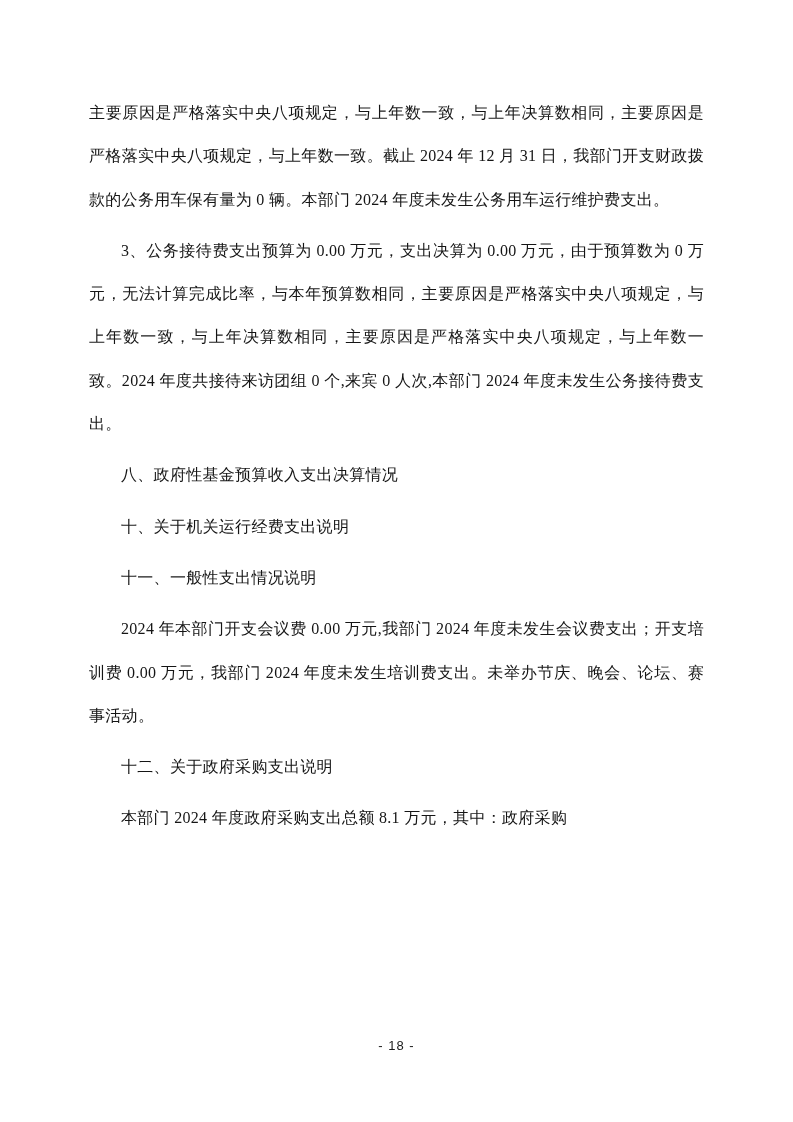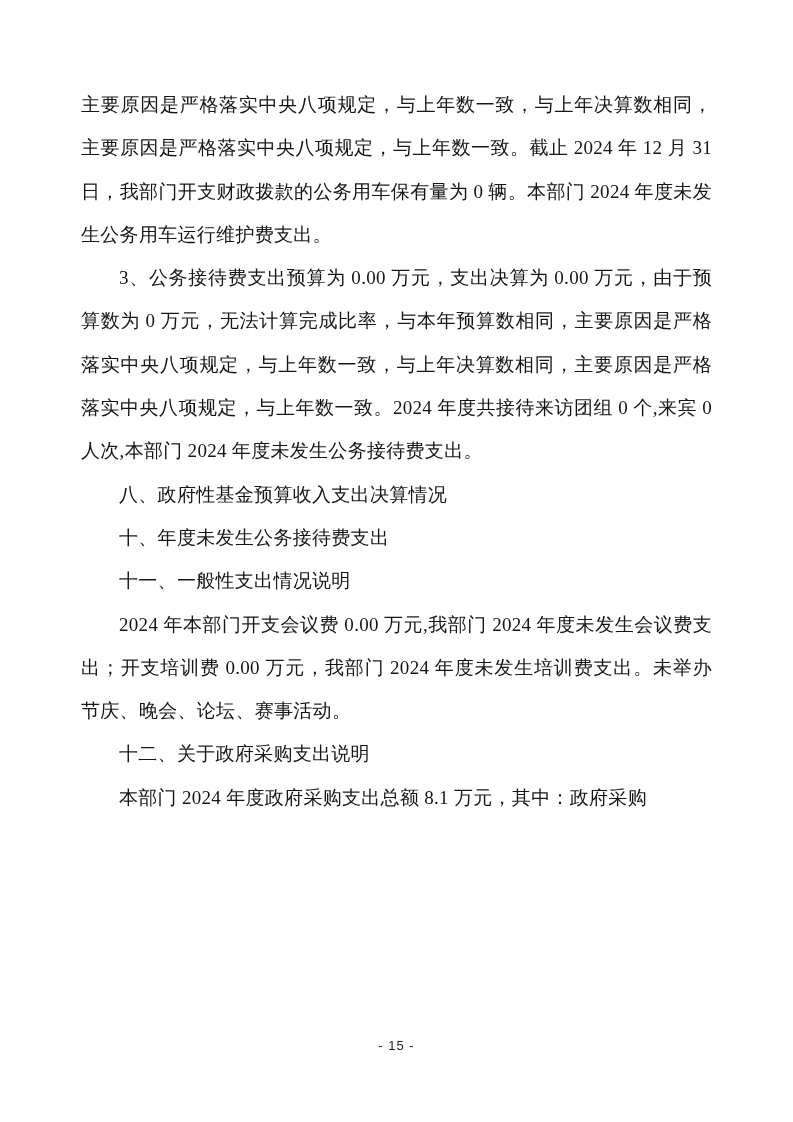--- a/index.html
+++ b/index.html
@@ -16,22 +16,22 @@
     font-family: "Liberation Serif", "DejaVu Serif", serif;
     color: #151515;
   }
   .content {
     position: absolute;
     left: 81px;
     right: 81px;
     top: 83px;
   }
   .content p, .content h2 {
-    margin: 0;
-    font-size: 19px;
+    margin: 8px;
+    font-size: 16px;
     line-height: 43.3px;
     text-align: justify;
     letter-spacing: 0.3px;
     font-weight: normal;
   }
   .content p.indent {
     text-indent: 2em;
   }
   .content h2.heading {
     font-weight: normal;
@@ -51,20 +51,20 @@
   }
 </style>
 </head>
 <body>
 
 <div class="page">
   <div class="content">
     <p>主要原因是严格落实中央八项规定，与上年数一致，与上年决算数相同，主要原因是严格落实中央八项规定，与上年数一致。截止 2024 年 12 月 31 日，我部门开支财政拨款的公务用车保有量为 0 辆。本部门 2024 年度未发生公务用车运行维护费支出。</p>
     <p class="indent">3、公务接待费支出预算为 0.00 万元，支出决算为 0.00 万元，由于预算数为 0 万元，无法计算完成比率，与本年预算数相同，主要原因是严格落实中央八项规定，与上年数一致，与上年决算数相同，主要原因是严格落实中央八项规定，与上年数一致。2024 年度共接待来访团组 0 个,来宾 0 人次,本部门 2024 年度未发生公务接待费支出。</p>
     <h2 class="heading">八、政府性基金预算收入支出决算情况</h2>
-    <h2 class="heading">十、年度未发生公务接待费支出</h2>
+    <h2 class="heading">十、关于机关运行经费支出说明</h2>
     <h2 class="heading">十一、一般性支出情况说明</h2>
     <p class="indent">2024 年本部门开支会议费 0.00 万元,我部门 2024 年度未发生会议费支出；开支培训费 0.00 万元，我部门 2024 年度未发生培训费支出。未举办节庆、晚会、论坛、赛事活动。</p>
     <h2 class="heading">十二、关于政府采购支出说明</h2>
     <p class="indent">本部门 2024 年度政府采购支出总额 8.1 万元，其中：政府采购</p>
   </div>
-  <div class="footer">- 15 -</div>
+  <div class="footer">- 18 -</div>
 </div>
 
 </body></html>

